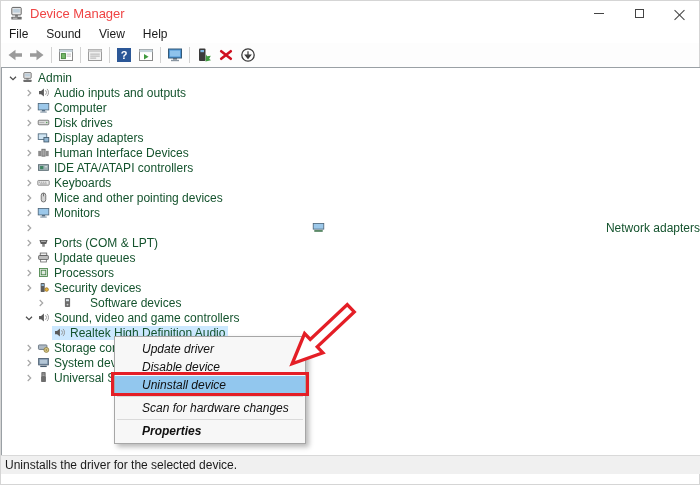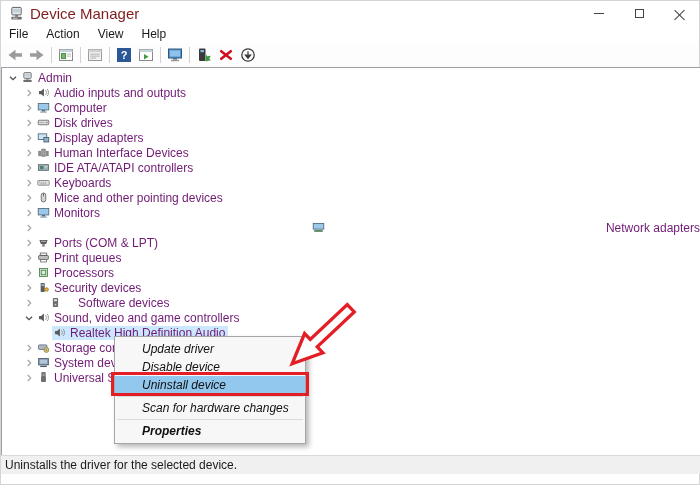--- a/index.html
+++ b/index.html
@@ -3,21 +3,21 @@
 <meta charset="utf-8">
 <style>
   * { margin:0; padding:0; box-sizing:border-box; }
   html,body { width:700px; height:485px; background:#fff; }
   body { font-family:"Liberation Sans", sans-serif; font-size:12px; color:#111; overflow:hidden; }
   .window { position:relative; width:700px; height:485px; background:#fff; border:1px solid #d5d5d5; }
 
   
   .titlebar { height:24px; display:flex; align-items:center; padding-left:8px; background:#fff; }
   .app-icon { width:15px; height:15px; margin-right:6px; display:inline-flex; }
-  .title { font-size:15px; color:#7f1d1d; }
+  .title { font-size:13px; color:#ef4444; }
   .win-controls { position:absolute; top:0; right:0; height:24px; display:flex; }
   .win-btn { width:40px; height:24px; display:flex; align-items:center; justify-content:center; cursor:default; }
   .glyph-min { width:10px; height:0; border-top:1px solid #444; }
   .glyph-max { width:9px; height:9px; border:1px solid #444; }
   .glyph-close { position:relative; width:11px; height:11px; }
   .glyph-close:before, .glyph-close:after { content:""; position:absolute; left:5px; top:0; width:1px; height:14px; background:#444; }
   .glyph-close:before { transform:rotate(45deg); }
   .glyph-close:after { transform:rotate(-45deg); }
 
   
@@ -28,21 +28,21 @@
   .toolbar { height:24px; display:flex; align-items:center; padding-left:3px; background:#fdfdfd; }
   .tb-btn { width:18px; height:18px; display:flex; align-items:center; justify-content:center; margin:0 2px; }
   .tb-sep { width:1px; height:16px; background:#d2d2d2; margin:0 3px; }
 
   
   .treepanel { position:absolute; top:66px; left:0; width:700px; height:400px; background:#fff;
                border:1px solid #9aa0a5; padding-top:2px; overflow:hidden; }
   .tree-row { height:15px; display:flex; align-items:center; white-space:nowrap; }
   .chev { width:14px; height:14px; flex:0 0 14px; display:flex; align-items:center; justify-content:center; }
   .t-icon { width:14px; height:14px; flex:0 0 14px; display:inline-flex; align-items:center; justify-content:center; margin-right:4px; }
-  .t-label { color:#701a75; }
+  .t-label { color:#14532d; }
   .sel-wrap { display:flex; align-items:center; background:#cce8ff; padding-right:3px; }
 
   
   .statusbar { position:absolute; left:0; top:454px; width:700px; height:19px; background:#f0f0f0;
                border-top:1px solid #d9d9d9; display:flex; align-items:center; padding-left:4px; color:#1a1a1a; }
 
   
   .ctxmenu { position:absolute; left:113px; top:335px; width:192px; background:#f7f7f7;
              border:1px solid #a6a6a6; box-shadow:3px 3px 5px rgba(0,0,0,0.28); padding:3px 0; z-index:5; }
   .menu-item { height:18px; line-height:18px; padding-left:27px; color:#111;font-style:italic; }
@@ -81,21 +81,21 @@
           <i class="glyph-max"></i>
         </span>
       <span class="win-btn">
           <i class="glyph-close"></i>
         </span>
     </div>
   </div>
 
   <div class="menubar" id="menubar">
       <span class="menubar-item">File</span>
-      <span class="menubar-item">Action</span>
+      <span class="menubar-item">Sound</span>
       <span class="menubar-item">View</span>
       <span class="menubar-item">Help</span>
     </div>
 
   <div class="toolbar" id="toolbar">
       <span class="tb-btn">
         <svg viewBox="0 0 16 16" width="16" height="16">
           <path d="M15 6.2H8.5V2.8L1.5 8l7 5.2V9.8H15z" fill="#9b9b9b"></path>
         </svg>
       </span>
@@ -355,21 +355,21 @@
             <polyline points="5.5,3.5 9,7 5.5,10.5" fill="none" stroke="#a6a6a6" stroke-width="1.4"></polyline>
           </svg>
         </span>
         <span class="t-icon">
           <svg viewBox="0 0 16 16" width="13" height="13">
             <rect x="4" y="2.5" width="8" height="3.2" fill="#f1f1f1" stroke="#666"></rect>
             <rect x="2" y="5.5" width="12" height="5" rx="1" fill="#bdbdbd" stroke="#555"></rect>
             <rect x="4.5" y="10.5" width="7" height="3" fill="#fff" stroke="#666"></rect>
           </svg>
         </span>
-        <span class="t-label">Print queues</span>
+        <span class="t-label">Update queues</span>
       </div>
       <div class="tree-row" style="padding-left: 20px;">
         <span class="chev">
           <svg viewBox="0 0 14 14" width="12" height="12">
             <polyline points="5.5,3.5 9,7 5.5,10.5" fill="none" stroke="#a6a6a6" stroke-width="1.4"></polyline>
           </svg>
         </span>
         <span class="t-icon">
           <svg viewBox="0 0 16 16" width="13" height="13">
             <rect x="3" y="3" width="10" height="10" fill="#dfe8df" stroke="#3f7d3f"></rect>
@@ -386,21 +386,21 @@
         </span>
         <span class="t-icon">
           <svg viewBox="0 0 16 16" width="13" height="13">
             <rect x="4.5" y="2.5" width="5" height="11" rx="0.8" fill="#5d5d5d"></rect>
             <rect x="5.5" y="4" width="3" height="2" fill="#9cc8ea"></rect>
             <circle cx="11.8" cy="10.5" r="2.2" fill="#e8b33c" stroke="#9a7320"></circle>
           </svg>
         </span>
         <span class="t-label">Security devices</span>
       </div>
-      <div class="tree-row" style="padding-left: 20px; gap: 12px;">
+      <div class="tree-row" style="padding-left: 32px; gap: 12px;">
         <span class="chev">
           <svg viewBox="0 0 14 14" width="12" height="12">
             <polyline points="5.5,3.5 9,7 5.5,10.5" fill="none" stroke="#a6a6a6" stroke-width="1.4"></polyline>
           </svg>
         </span>
         <span class="t-icon">
           <svg viewBox="0 0 16 16" width="13" height="13">
             <rect x="4.8" y="2.5" width="6.4" height="11" rx="1" fill="#6d6d6d"></rect>
             <rect x="6.2" y="4" width="3.6" height="2.4" fill="#dfe8f0"></rect>
             <circle cx="8" cy="10.5" r="1.1" fill="#cfcfcf"></circle>

